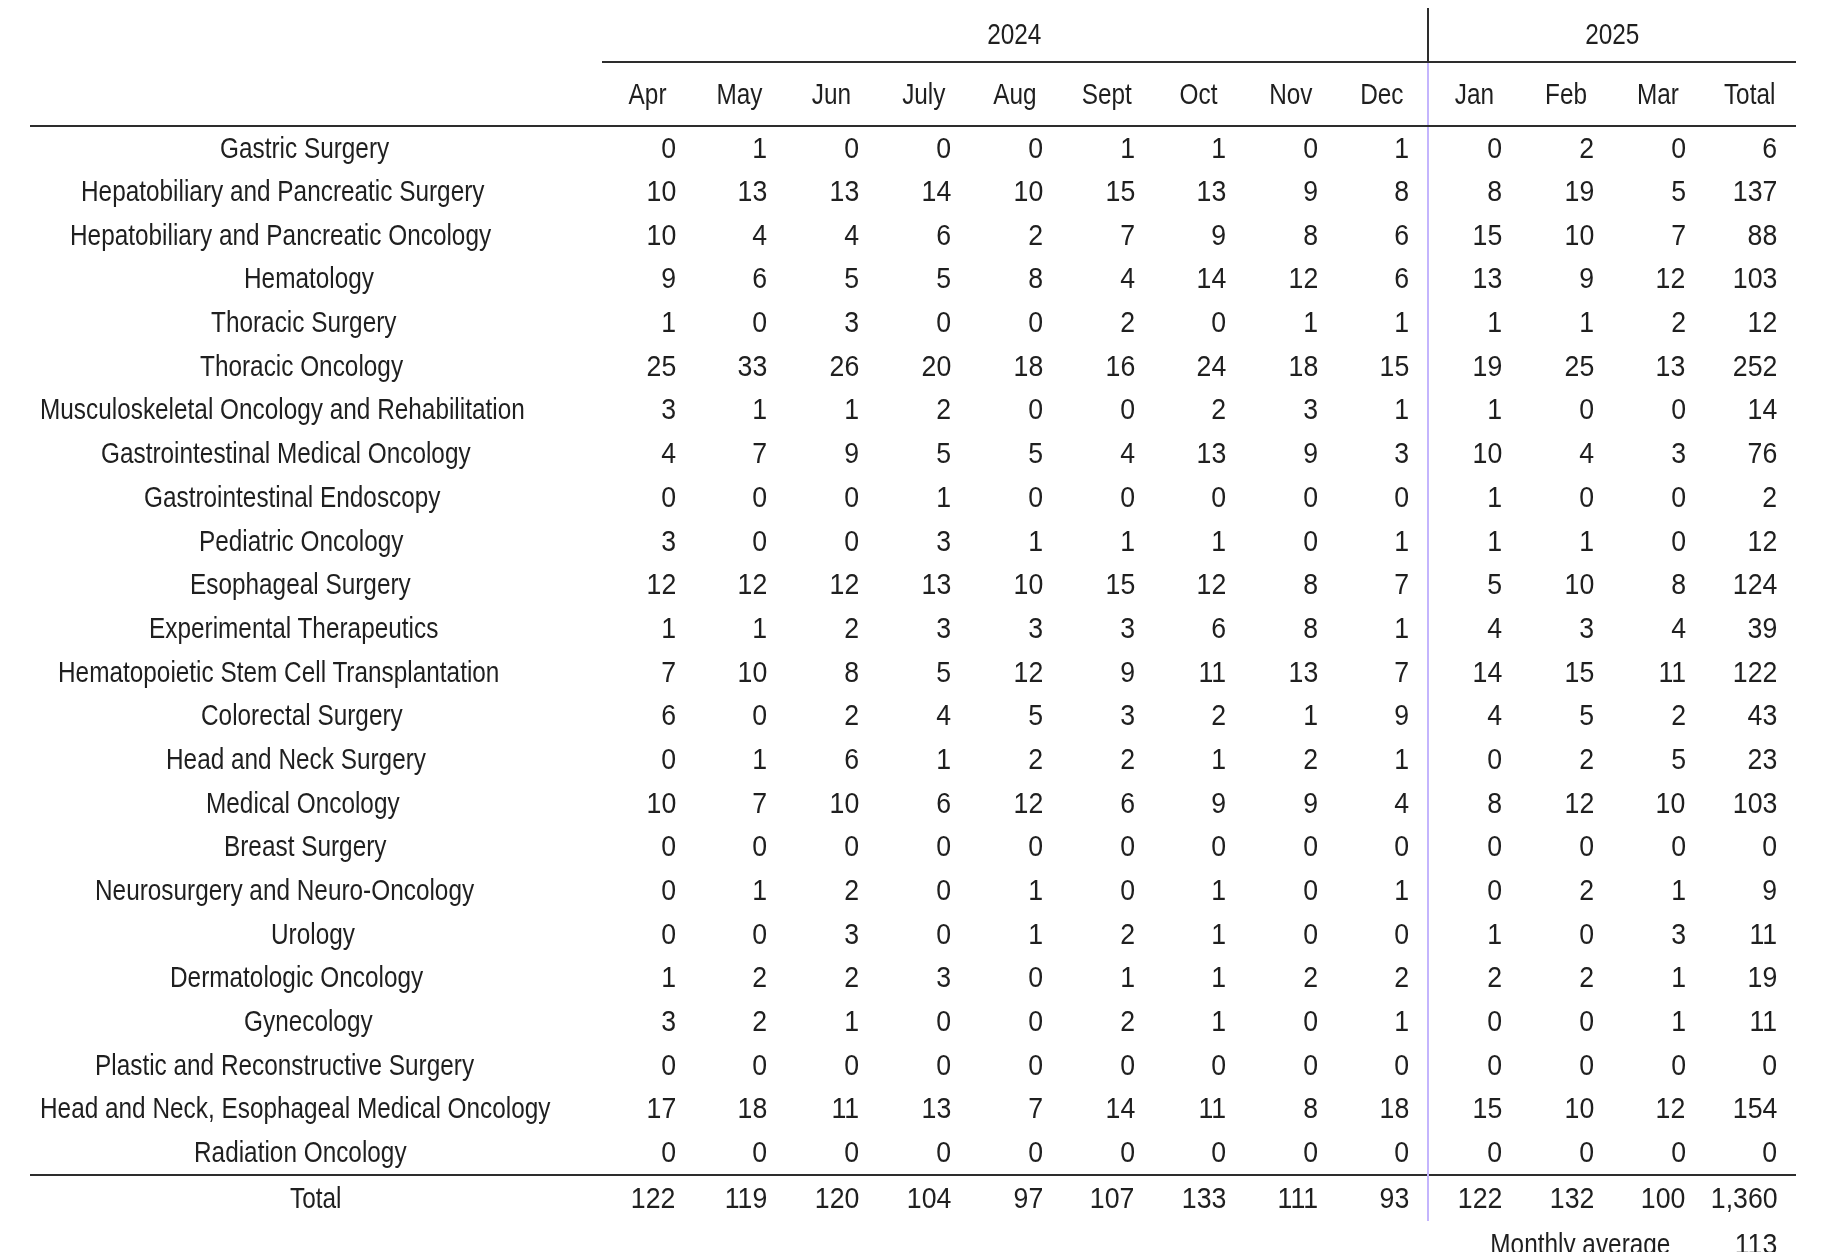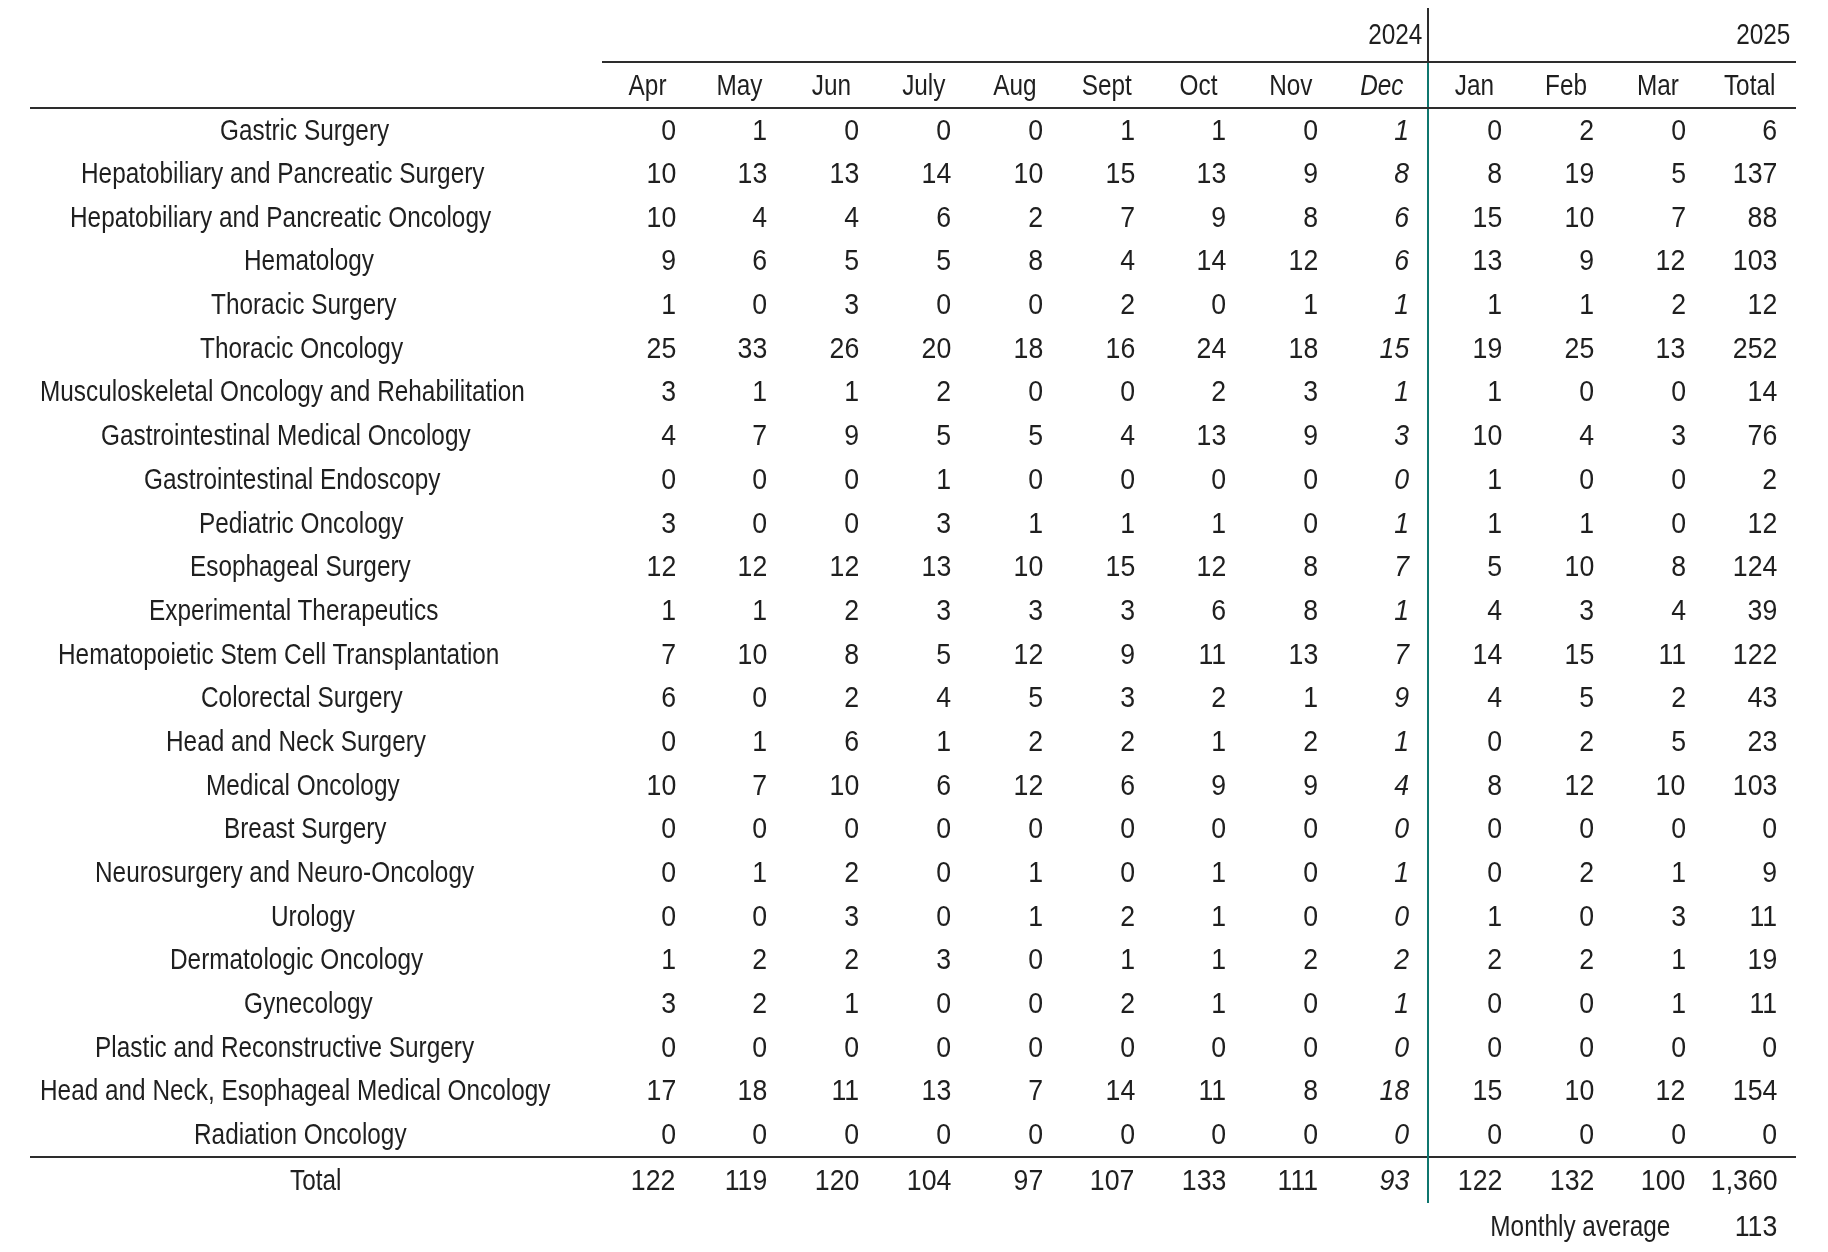--- a/index.html
+++ b/index.html
@@ -4,31 +4,31 @@
 <style>
   html,body{margin:0;padding:0;background:#ffffff;}
   body{width:1828px;height:1252px;overflow:hidden;
        font-family:"Liberation Sans",sans-serif;color:#1f1f1f;}
   .page{padding:8px 0 0 30px;}
   table{border-collapse:collapse;table-layout:fixed;width:1765px;}
   col.label-col{width:572px;}
   col.m-col{width:91.8px;}
   th,td{font-weight:normal;font-size:29px;vertical-align:middle;padding:0;}
   tr.year-row{height:54px;}
-  tr.month-row{height:46px;}
+  tr.month-row{height:64px;}
   tr.data-row{height:43.7px;}
   tr.total-row{height:46px;}
   tr.footer-row{height:48px;}
-  .year{ text-align:right;border-bottom:2px solid #2d2d2d;}
+  .year{ text-align:center;border-bottom:2px solid #2d2d2d;}
   .y2024{border-right:2px solid #2d2d2d;}
   .corner{border:none;}
   .month-row th{border-bottom:2px solid #2d2d2d;text-align:center;}
   .rowlabel{text-align:center;padding-left:10px;white-space:nowrap;overflow:visible;}
   .num{text-align:right;padding-right:18px;white-space:nowrap;}
-  .divR{border-right:2px solid #0f766e;font-style:italic;}
+  .divR{border-right:2px solid #c4b5fd;}
   .total-row th,.total-row td{border-top:2px solid #2d2d2d;}
   .avg-label{text-align:right;padding-right:33px;}
   
   .ttx{display:inline-block;transform:scaleX(.84);transform-origin:0 50%;white-space:nowrap;}
   .ctx{display:inline-block;transform:scaleX(.84);transform-origin:50% 50%;white-space:nowrap;}
   .rtx{display:inline-block;transform:scaleX(.84);transform-origin:100% 50%;white-space:nowrap;}
   .ntx{display:inline-block;transform:scaleX(.92);transform-origin:100% 50%;white-space:nowrap;}
 </style>
 </head>
 <body>

